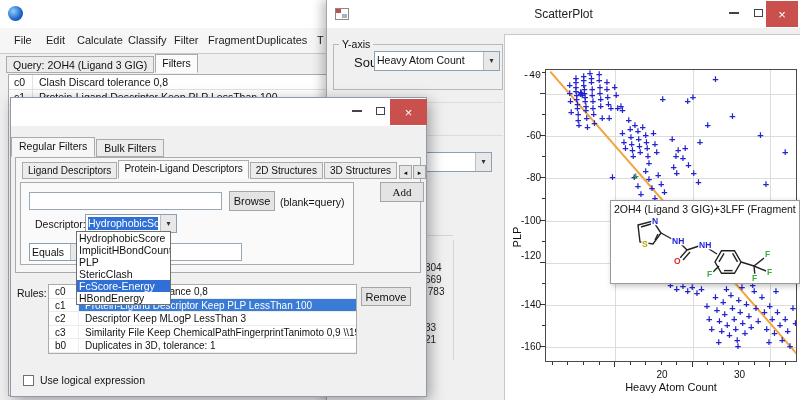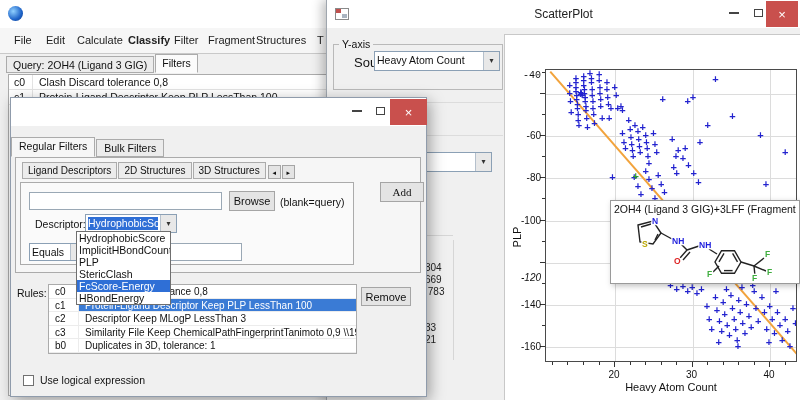--- a/index.html
+++ b/index.html
@@ -56,21 +56,21 @@
   #chart-panel { position:absolute; left:177px; top:34px; width:297px; height:366px; background:#fff; border-left:1px solid #c8c8c8; border-top:1px solid #c8c8c8; }
   #chart-title { position:absolute; left:40px; top:12px; width:252px; text-align:center; font-size:12px; color:#25307a; }
   #plot { position:absolute; left:40px; top:34px; width:252px; height:293px; border:1px solid #4a4a4a; overflow:hidden; background:#fff; }
   .gridv { position:absolute; top:0; width:1px; height:293px; background:#dcdcdc; }
   .gridh { position:absolute; left:0; height:1px; width:252px; background:#dcdcdc; }
   .pt { position:absolute; color:#2323cf; font-weight:bold; font-size:11px; line-height:11px; }
   .pt.green { color:#2e9e2e; }
   #trend { position:absolute; height:2px; background:#f2a33c; transform-origin:0 0; }
   .tickx { position:absolute; width:1px; background:#333; }
   .ticky { position:absolute; height:1px; background:#333; }
-  .xlab { position:absolute; width:24px; text-align:center; font-size:10px; color:#111; }
+  .xlab { position:absolute; width:24px; text-align:center; font-size:10px; color:#111;margin-left:48px; }
   .ylab { position:absolute; width:36px; text-align:right; font-size:10px; color:#111; }
   #xaxis-label { position:absolute; left:40px; top:346px; width:252px; text-align:center; font-size:11px; color:#111; }
   #yaxis-label { position:absolute; left:-8px; top:196px; width:40px; text-align:center; font-size:11px; color:#111; transform:rotate(-90deg); }
 
   
   #tooltip { position:absolute; left:105px; top:165px; width:190px; height:84px; background:#fff; border:1px solid #9a9a9a; box-shadow:2px 2px 6px rgba(0,0,0,.25); z-index:6; }
   #tooltip-text { position:absolute; left:3px; top:2px; right:1px; font-size:10.5px; white-space:nowrap; overflow:hidden; color:#111; }
 
   
   #dialog { left:10px; top:97px; width:417px; height:300px; border:1px solid #8f9bab; box-shadow:3px 4px 14px rgba(0,0,0,.35); z-index:10; }
@@ -110,24 +110,24 @@
 <body>
 
 <div class="win" id="main-win">
   <div class="titlebar">
     <div class="abs" id="app-icon"></div>
   </div>
   <div id="menu-bar">
       <div class="menu-item" style="left: 14px;">File</div>
       <div class="menu-item" style="left: 46px;">Edit</div>
       <div class="menu-item" style="left: 77px;">Calculate</div>
-      <div class="menu-item" style="left: 128px; font-weight: bold;">Classify</div>
+      <div class="menu-item" style="left: 128px;">Classify</div>
       <div class="menu-item" style="left: 174px;">Filter</div>
       <div class="menu-item" style="left: 208px;">Fragment</div>
-      <div class="menu-item" style="left: 256px;">Structures</div>
+      <div class="menu-item" style="left: 256px;">Duplicates</div>
       <div class="menu-item" style="left: 317px;">T</div>
     </div>
   <div id="main-tabs">
       <div class="tab1">Query: 2OH4 (Ligand 3 GIG)</div>
       <div class="tab1 sel">Filters</div>
     </div>
   <div id="main-panel">
       <div class="mrow">
         <div class="rid">c0</div>
         <div class="rtx">Clash Discard tolerance 0,8</div>
@@ -381,21 +381,21 @@
         <div class="tickx" style="left: 279.594px; top: 327px; height: 3px;"></div>
         <div class="ticky" style="left: 35px; top: 58.0302px; width: 5px;"></div>
         <div class="ylab" style="left: 0px; top: 35px; font-family: Liberation Mono, monospace;">-40</div>
         <div class="ticky" style="left: 35px; top: 100.188px; width: 5px;"></div>
         <div class="ylab" style="left: 0px; top: 95.1885px;">-60</div>
         <div class="ticky" style="left: 35px; top: 142.347px; width: 5px;"></div>
         <div class="ylab" style="left: 0px; top: 137.347px;">-80</div>
         <div class="ticky" style="left: 35px; top: 184.505px; width: 5px;"></div>
         <div class="ylab" style="left: 0px; top: 179.505px;">-100</div>
         <div class="ticky" style="left: 35px; top: 226.663px; width: 5px;"></div>
-        <div class="ylab" style="left: 0px; top: 237px; font-style: italic;">-120</div>
+        <div class="ylab" style="left: 0px; top: 215px;">-120</div>
         <div class="ticky" style="left: 35px; top: 268.822px; width: 5px;"></div>
         <div class="ylab" style="left: 0px; top: 263.822px;">-140</div>
         <div class="ticky" style="left: 35px; top: 310.98px; width: 5px;"></div>
         <div class="ylab" style="left: 0px; top: 305.98px;">-160</div>
         <div class="ticky" style="left: 37px; top: 36.9511px; width: 3px;"></div>
         <div class="ticky" style="left: 37px; top: 79.1094px; width: 3px;"></div>
         <div class="ticky" style="left: 37px; top: 121.268px; width: 3px;"></div>
         <div class="ticky" style="left: 37px; top: 163.426px; width: 3px;"></div>
         <div class="ticky" style="left: 37px; top: 205.584px; width: 3px;"></div>
         <div class="ticky" style="left: 37px; top: 247.742px; width: 3px;"></div>
@@ -454,20 +454,21 @@
     <div class="cap-btn close-btn" style="left:379px;width:37px;top:1px;">×</div>
   </div>
 
   <div id="dlg-tabs">
       <div class="tab2 sel">Regular Filters</div>
       <div class="tab2">Bulk Filters</div>
     </div>
   <div id="outer-page">
     <div id="inner-tabs">
         <div class="tab3">Ligand Descriptors</div>
+        <div class="tab3 sel">Protein-Ligand Descriptors</div>
         <div class="tab3">2D Structures</div>
         <div class="tab3">3D Structures</div>
         <div class="tab-scroll">◂</div>
         <div class="tab-scroll">▸</div>
       </div>
     <div id="inner-page">
       <input class="textbox" id="dlg-input" value="" style="">
       <div class="btn" id="browse-btn">Browse</div>
       <div id="blank-query">(blank=query)</div>
       <div id="descriptor-label">Descriptor:</div>

